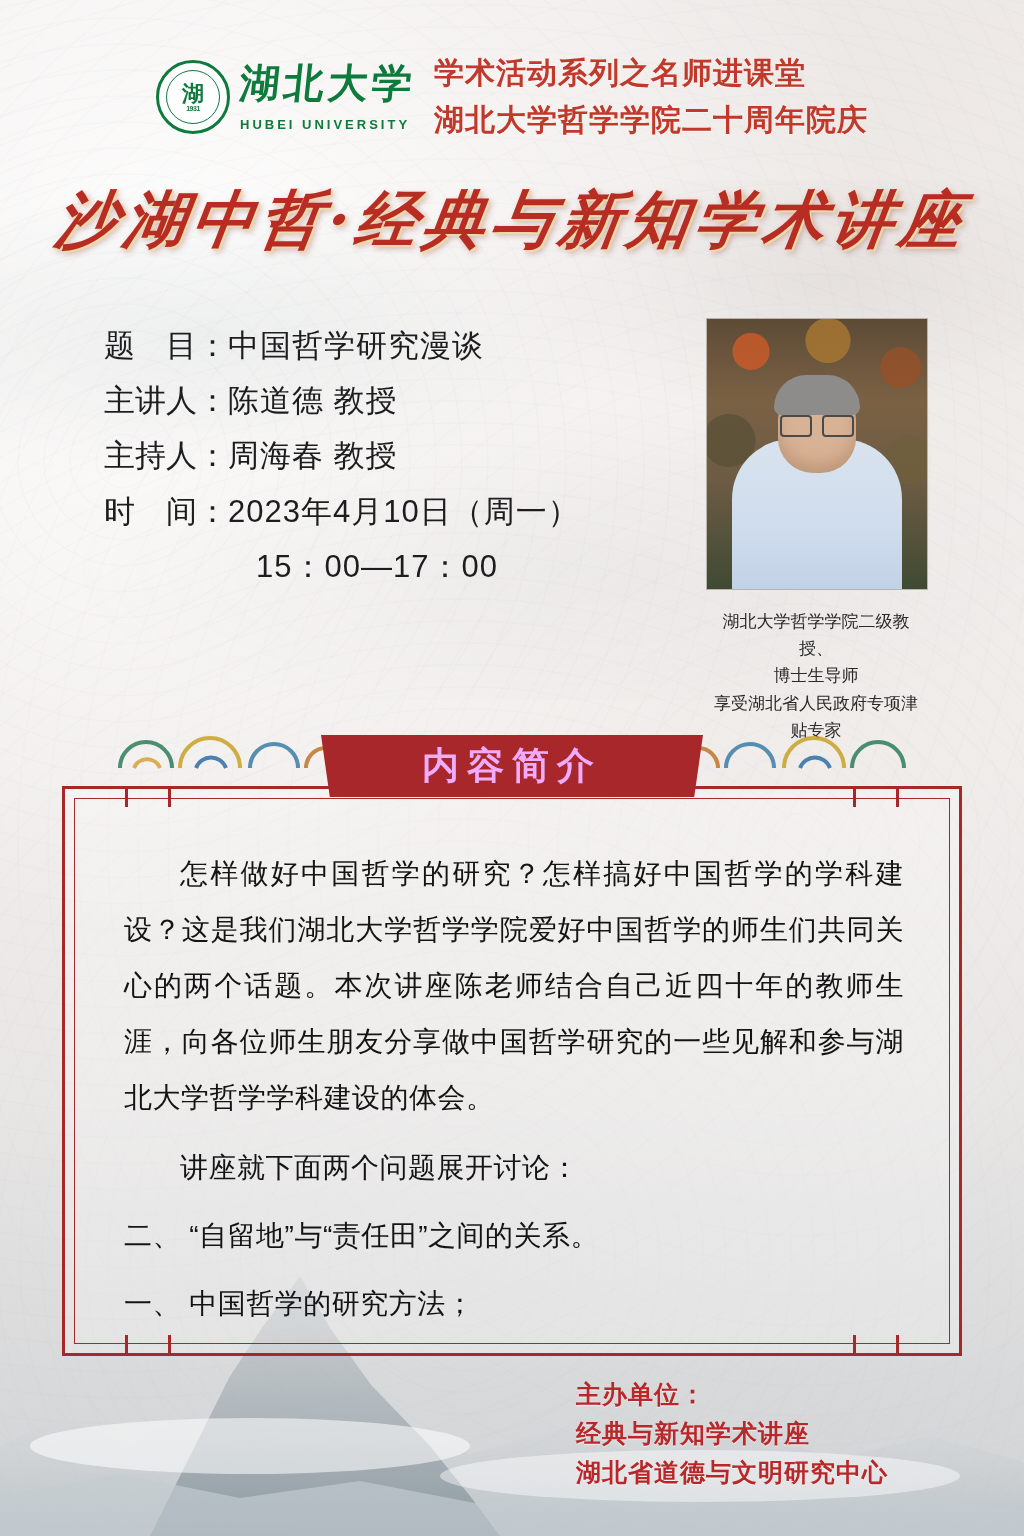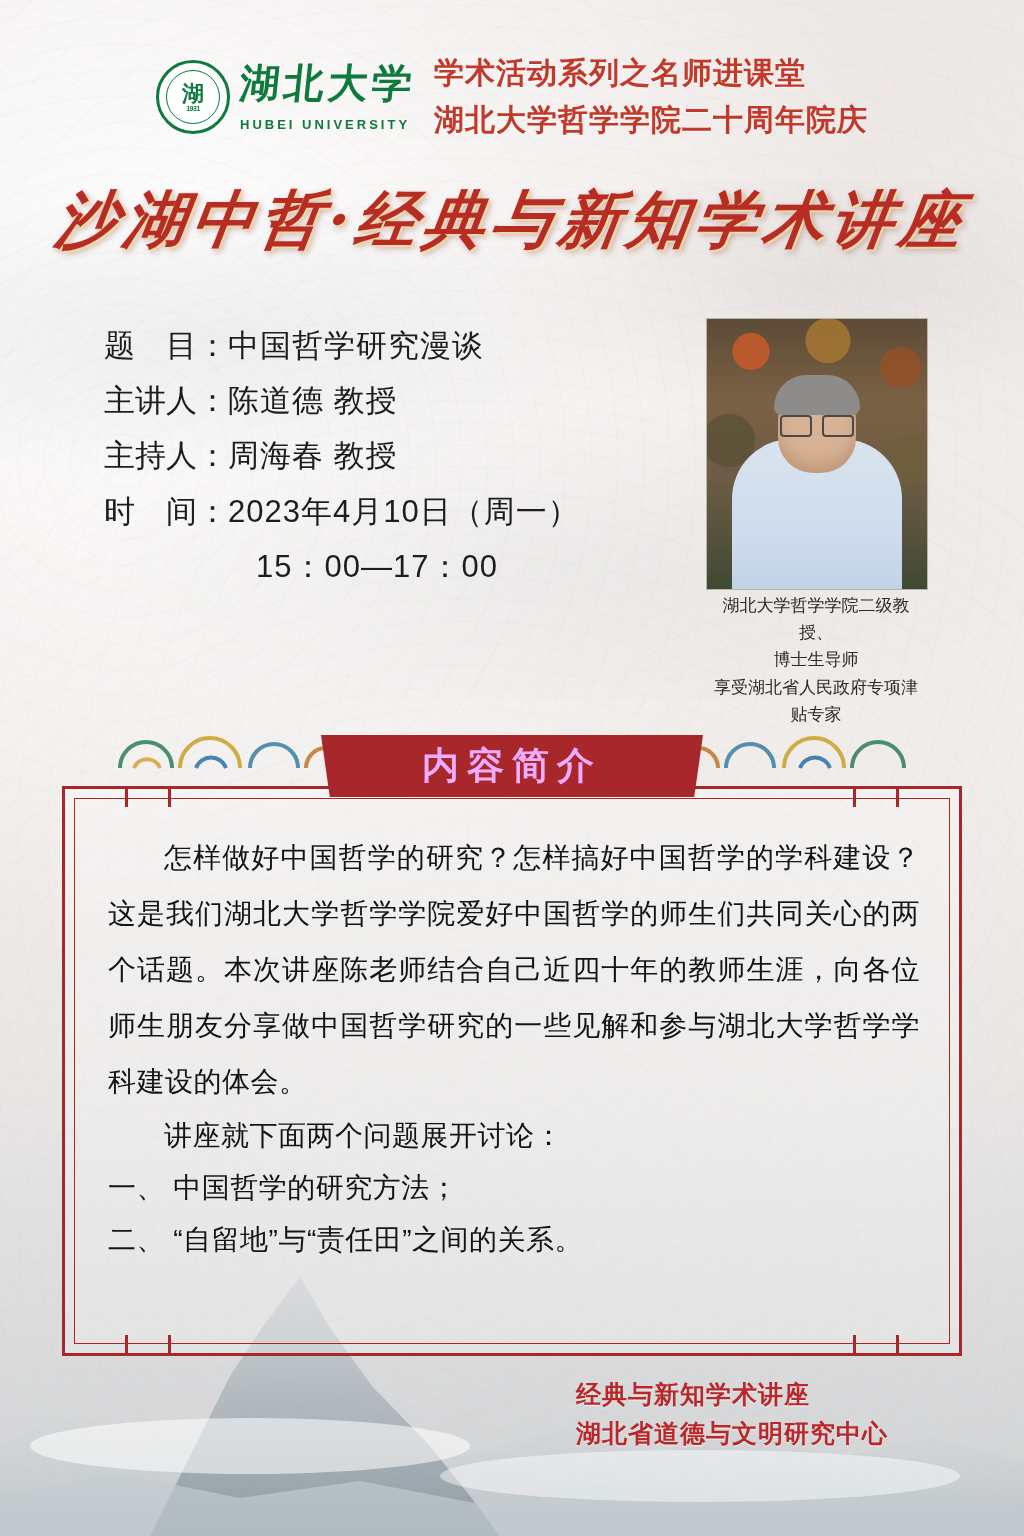--- a/index.html
+++ b/index.html
@@ -224,21 +224,21 @@
   .photo .glasses span {
     position: absolute;
     top: 0;
     width: 28px; height: 18px;
     border: 2px solid #4a4a4a;
     border-radius: 4px;
   }
   .photo .glasses span.l { left: 0; }
   .photo .glasses span.r { right: 0; }
   .photo-caption {
-    margin-top: 2px;
+    margin-top: 18px;
     text-align: center;
     font-size: 17px;
     line-height: 1.6;
     color: #2a2a2a;
   }
 
   
   .banner {
     position: absolute;
     top: 735px;
@@ -324,21 +324,21 @@
   .body-text {
     position: absolute;
     top: 830px;
     left: 108px;
     width: 812px;
     color: #141414;
     font-size: 28px;
     line-height: 2.0;
     letter-spacing: 0.5px;
   }
-  .body-text p { margin: 0; text-align: justify; }
+  .body-text p { margin: 16px; text-align: justify; }
   .body-text p.indent2 { text-indent: 2em; }
   .body-text p.tight { line-height: 1.85; }
 
   
   .footer {
     position: absolute;
     left: 576px;
     top: 1376px;
     color: #b8282b;
     font-weight: bold;
@@ -475,22 +475,23 @@
     <div class="corner br"></div>
     <div class="notch top-l"></div>
     <div class="notch top-r"></div>
     <div class="notch bot-l"></div>
     <div class="notch bot-r"></div>
   </div>
 
   <div class="body-text">
     <p class="indent2">怎样做好中国哲学的研究？怎样搞好中国哲学的学科建设？这是我们湖北大学哲学学院爱好中国哲学的师生们共同关心的两个话题。本次讲座陈老师结合自己近四十年的教师生涯，向各位师生朋友分享做中国哲学研究的一些见解和参与湖北大学哲学学科建设的体会。</p>
     <p class="indent2 tight">讲座就下面两个问题展开讨论：</p>
+    <p class="tight">二、 “自留地”与“责任田”之间的关系。</p>
     <p class="tight">一、 中国哲学的研究方法；</p>
-    <p class="tight">二、 “自留地”与“责任田”之间的关系。</p>
   </div>
 
   <div class="footer">
+    <div>主办单位：</div>
     <div>经典与新知学术讲座</div>
     <div>湖北省道德与文明研究中心</div>
   </div>
 
 </div>
 
 </body></html>

